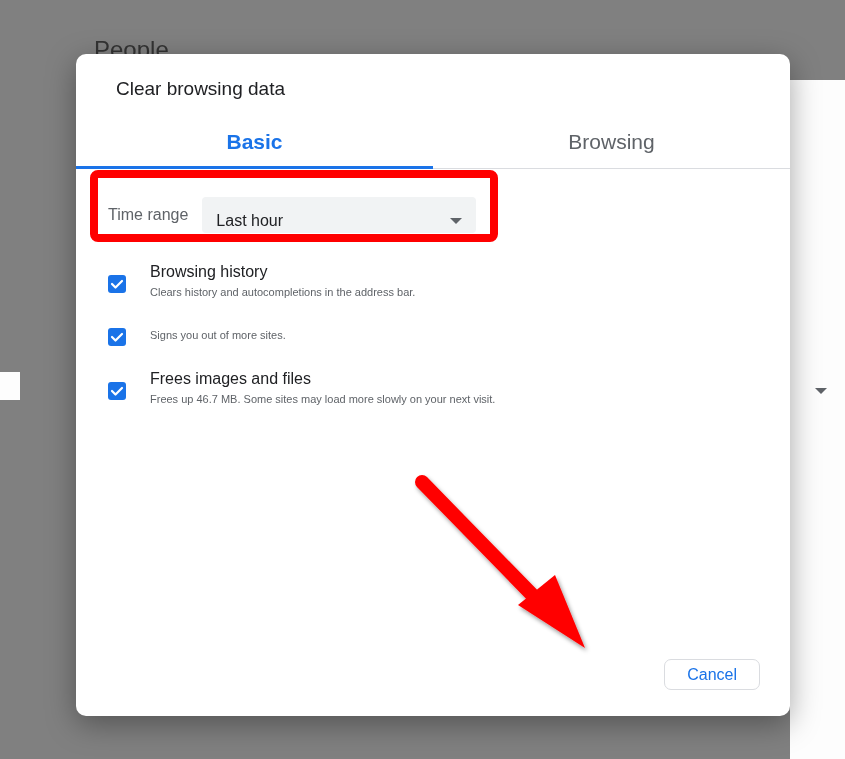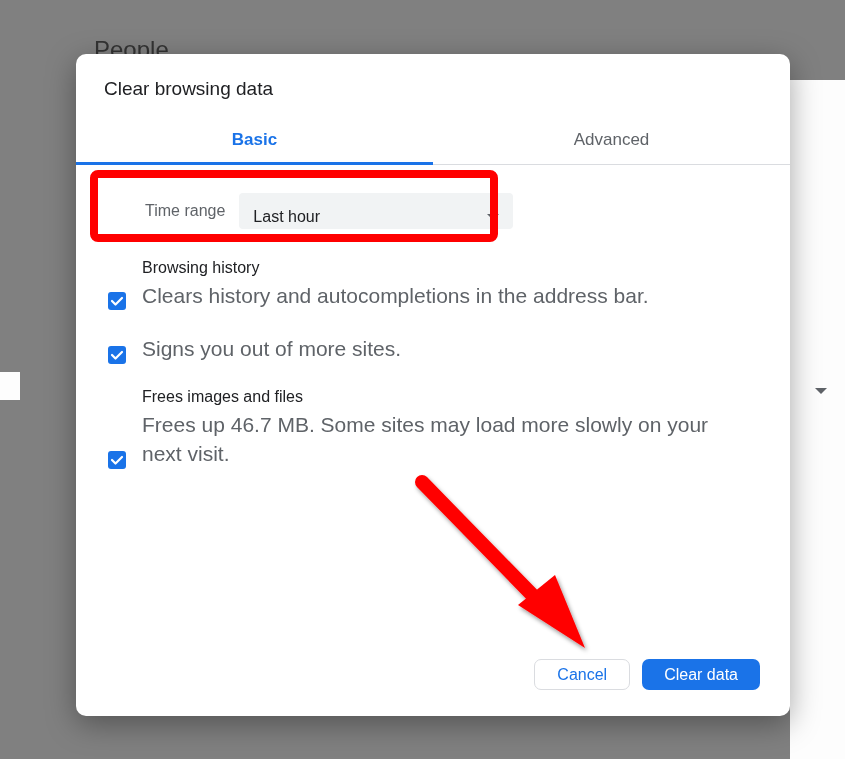--- a/index.html
+++ b/index.html
@@ -29,30 +29,31 @@
       background: #fff;
       border-radius: 10px;
       box-shadow: 0 8px 30px rgba(0,0,0,0.35);
       display: flex;
       flex-direction: column;
     }
     .dialog-title {
       font-size: 19px;
       color: #202124;
       padding: 24px 28px 18px 28px;
+      margin-left: 12px;
     }
     .tab-bar {
       display: flex;
       border-bottom: 1px solid #dadce0;
     }
     .tab {
       flex: 1;
       text-align: center;
       padding: 12px 0 14px 0;
-      font-size: 17px;
+      font-size: 21px;
       font-weight: 500;
       color: #5f6368;
       cursor: pointer;
       position: relative;
     }
     .tab.active {
       color: #1a73e8;
       font-weight: 600;
     }
     .tab.active::after {
@@ -69,21 +70,20 @@
     .time-range-row {
       display: flex;
       align-items: center;
       padding: 18px 14px 18px 14px;
       gap: 14px;
       position: relative;
     }
     .time-range-label {
       font-size: 16px;
       color: #5f6368;
-      margin-left: 37px;
     }
     .dropdown {
       flex: 0 0 274px;
       height: 36px;
       background: #f1f3f4;
       border-radius: 4px;
       display: flex;
       align-items: center;
       justify-content: space-between;
       padding: 12px 14px 0 14px;
@@ -100,23 +100,23 @@
       border-top: 6px solid #5f6368;
     }
     .highlight-box {
       position: absolute;
       border: 8px solid #ff0000;
       border-radius: 8px;
       pointer-events: none;
     }
     .option-row {
       display: flex;
-      align-items: flex-end;
+      align-items: center;
       padding: 12px 14px;
-      gap: 16px;
+      gap: 24px;
     }
     .checkbox {
       width: 18px;
       height: 18px;
       border-radius: 3px;
       background: #1a73e8;
       display: flex;
       align-items: center;
       justify-content: center;
       margin-top: 4px;
@@ -124,21 +124,21 @@
       cursor: pointer;
     }
     .checkbox svg { display: block; }
     .option-text { flex: 1; }
     .option-title {
       font-size: 16px;
       color: #202124;
       padding-bottom: 4px;
     }
     .option-desc {
-      font-size: 21px;
+      font-size: 11px;
       color: #5f6368;
       line-height: 1.4;
     }
     .button-row {
       position: absolute;
       right: 30px;
       bottom: 26px;
       display: flex;
       gap: 12px;
     }
@@ -174,21 +174,21 @@
 <div class="bg-line" style="left:790px; top:80px; width:55px; height:700px; background:#fdfdfd;"></div>
 <div class="bg-line" style="left:0; top:372px; width:20px; height:28px; background:#fdfdfd;"></div>
 <div class="bg-line" style="width:0;height:0;left:815px;top:388px;border-left:6px solid transparent;border-right:6px solid transparent;border-top:6px solid #5f6368;background:transparent;"></div>
 
 <div class="dialog">
 
   <div class="dialog-title">Clear browsing data</div>
 
   <div class="tab-bar">
     <div class="tab active">Basic</div>
-    <div class="tab">Advanced</div>
+    <div class="tab">Browsing</div>
   </div>
 
   <div class="content">
 
     <div class="time-range-row">
       <span class="time-range-label">Time range</span>
       <div class="dropdown">
         <span class="dropdown-value">Last hour</span>
         <span class="dropdown-caret"></span>
       </div>
@@ -226,21 +226,20 @@
       <div class="option-text">
         <div class="option-title">Frees images and files</div>
         <div class="option-desc">Frees up 46.7 MB. Some sites may load more slowly on your next visit.</div>
       </div>
     </div>
 
   </div>
 
   <div class="button-row">
     <button class="btn btn-secondary">Cancel</button>
-    <button class="btn btn-primary">Clear data</button>
   </div>
 
 </div>
 
 <div class="highlight-box" style="left:90px; top:170px; width:408px; height:72px;"></div>
 
 <svg class="arrow-svg" style="left:400px; top:470px;" width="220" height="200" viewBox="0 0 220 200">
   <defs>
     <filter id="ds" x="-20%" y="-20%" width="160%" height="160%">
       <feDropShadow dx="2" dy="3" stdDeviation="2" flood-opacity="0.4"></feDropShadow>

